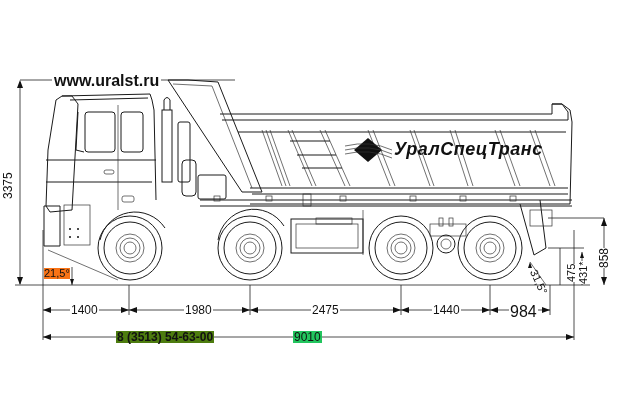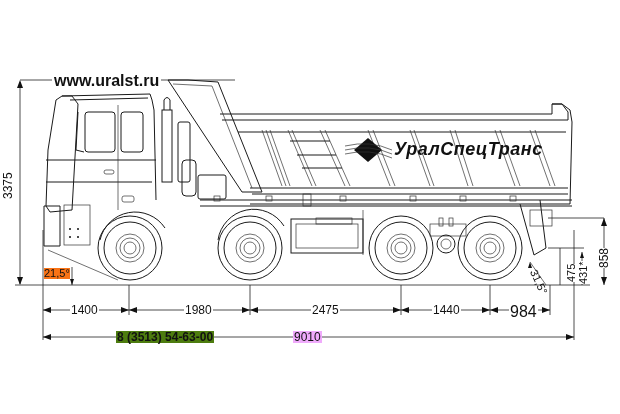--- a/index.html
+++ b/index.html
@@ -230,19 +230,19 @@
 
 <div class="ovl" style="left:44px;top:268px;font-size:11px;background:#f97316;">21,5°</div>
 
 <div class="ovl" style="left:70px;top:304px;font-size:12px;background:#fff;padding:0 1px;">1400</div>
 <div class="ovl" style="left:175px;top:304px;font-size:12px;background:#fff;padding:0 1px;margin-left:9px;">1980</div>
 <div class="ovl" style="left:311px;top:304px;font-size:12px;background:#fff;padding:0 1px;text-align:right;">2475</div>
 <div class="ovl" style="left:432px;top:304px;font-size:12px;background:#fff;padding:0 1px;text-align:center;">1440</div>
 <div class="ovl" style="left:509px;top:304px;font-size:16px;background:#fff;padding:0 1px;">984</div>
 
 <div class="ovl" style="left:116px;top:331px;font-size:12px;font-weight:bold;background:#4d7c0f;padding:0 1px;">8 (3513) 54-63-00</div>
-<div class="ovl" style="left:293px;top:331px;font-size:12px;background:#f0abfc;padding:0 1px;">9010</div>
+<div class="ovl" style="left:293px;top:331px;font-size:12px;background:#22c55e;padding:0 1px;">9010</div>
 
 <div class="ovl" style="left:538px;top:268px;font-size:11px;transform:rotate(65deg);transform-origin:left top;">31,5°</div>
 
 <div class="ovl" style="left:566px;top:282px;font-size:11px;transform:rotate(-90deg);transform-origin:left top;background:#fff;">475</div>
 <div class="ovl" style="left:578px;top:284px;font-size:11px;transform:rotate(-90deg);transform-origin:left top;background:#fff;">431*</div>
 <div class="ovl" style="left:598px;top:268px;font-size:12px;transform:rotate(-90deg);transform-origin:left top;background:#fff;">858</div>
 
 </body></html>

